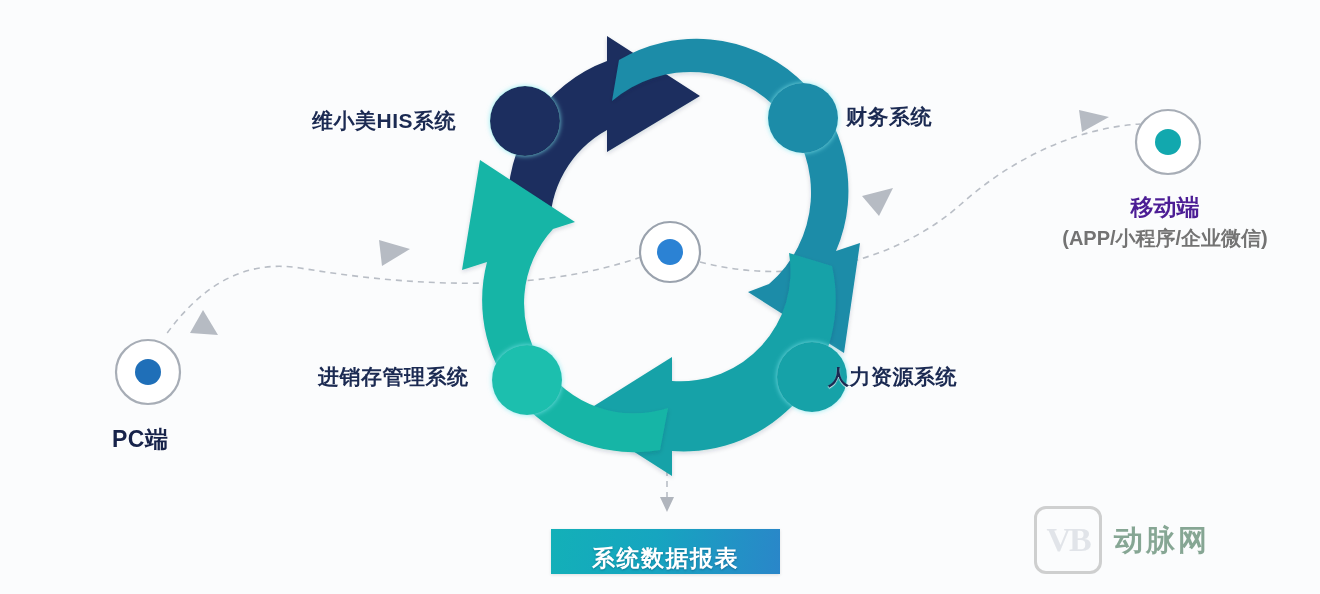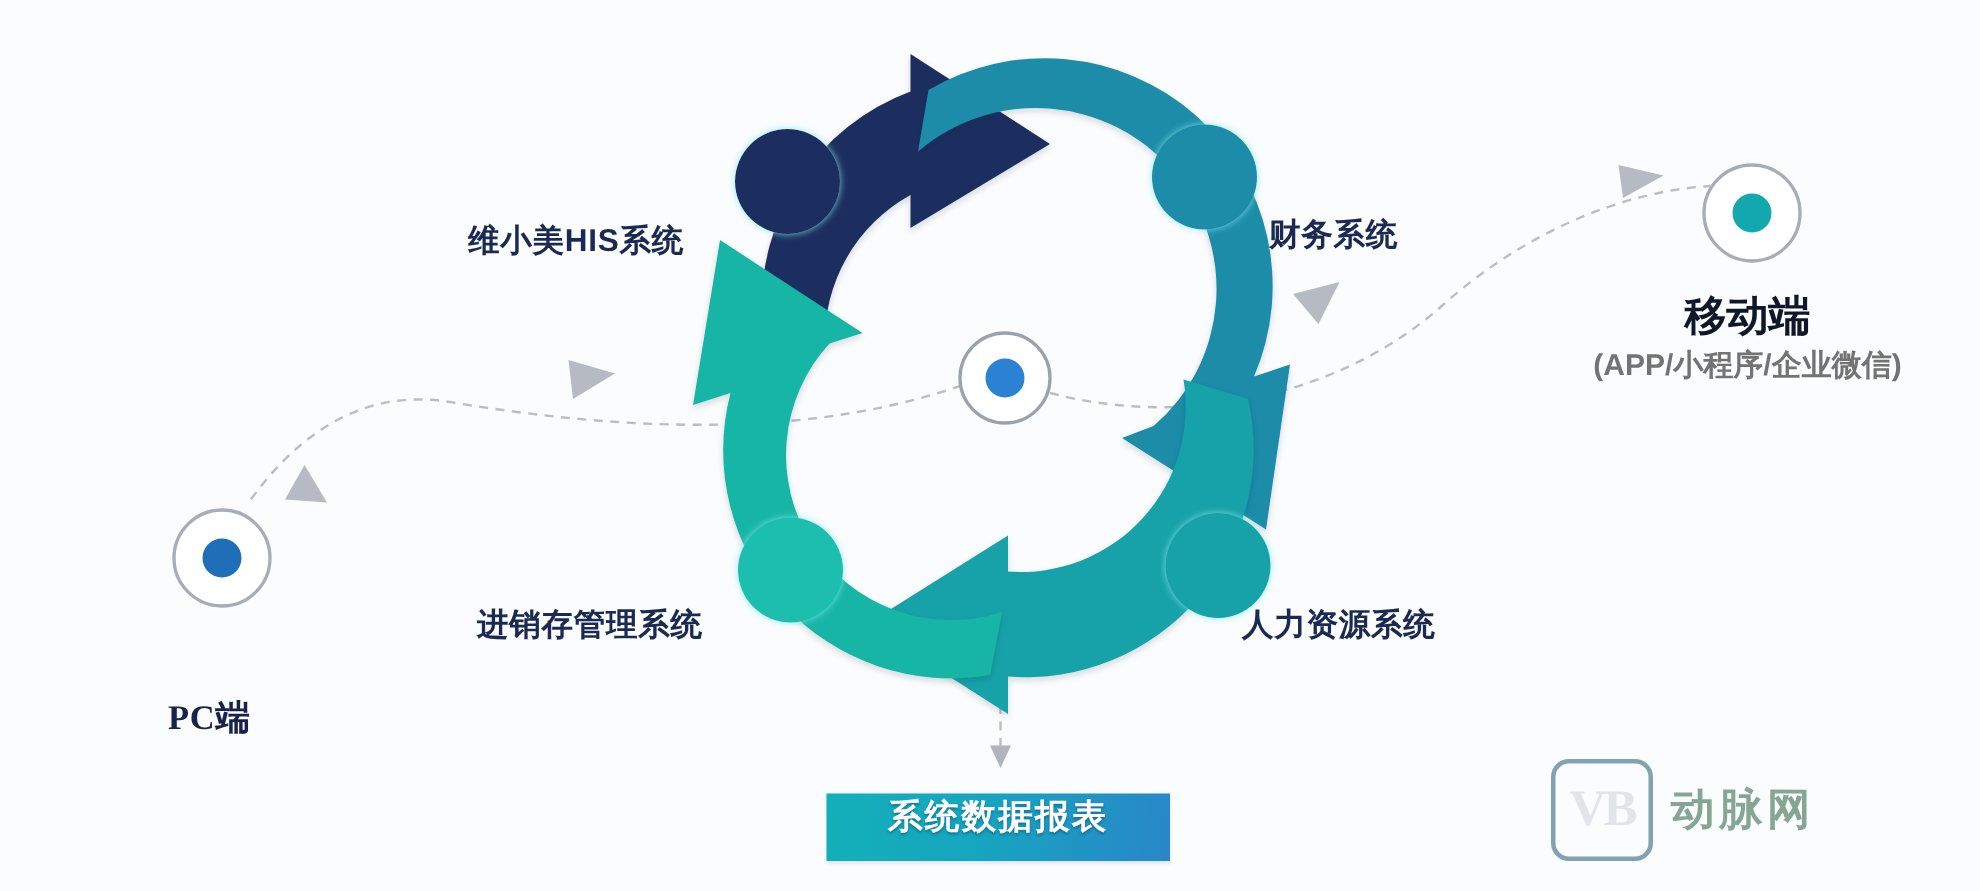--- a/index.html
+++ b/index.html
@@ -12,61 +12,60 @@
   #stage{position:absolute;inset:0;}
   .svg-layer{position:absolute;left:0;top:0;width:1320px;height:594px;}
 
   .lbl{
     position:absolute;
     color:#1b2a52;
     font-weight:bold;
     white-space:nowrap;
     letter-spacing:.5px;
     text-shadow:0 1px 1px rgba(255,255,255,.9);
-    margin-top:39px;
   }
   .lbl-sys{font-size:21px;}
 
   #lbl-his{left:312px;top:107px;}
   #lbl-fin{left:846px;top:103px;}
   #lbl-hr{left:828px;top:363px;}
   #lbl-inv{left:318px;top:363px;}
 
   #endpoint-pc-label{
-    left:112px;top:424px;font-size:23px;color:#17234a;font-family:Liberation Serif, serif;
+    left:112px;top:424px;font-size:23px;color:#17234a;
   }
   #endpoint-mobile{
     position:absolute;left:1032px;top:193px;width:266px;text-align:center;
   }
   #endpoint-mobile .m-title{
-    font-size:28px;font-weight:bold;color:#0f172a;line-height:1.25;
+    font-size:23px;font-weight:bold;color:#4c1d95;line-height:1.25;
     text-shadow:0 1px 1px rgba(255,255,255,.9);
   }
   #endpoint-mobile .m-sub{
     font-size:20px;font-weight:bold;color:#737373;line-height:1.3;margin-top:3px;
     text-shadow:0 1px 1px rgba(255,255,255,.9);
   }
 
   #report-banner{
     position:absolute;left:551px;top:529px;width:229px;height:45px;
     background:linear-gradient(100deg,#13b0b8 0%,#16a5c0 45%,#2a86c9 100%);
-    display:flex;align-items:flex-start;justify-content:center;
+    display:flex;align-items:flex-end;justify-content:center;
     box-shadow:0 1px 3px rgba(0,0,0,.12);
   }
   #report-banner .rb-text{
     color:#ffffff;font-size:23px;font-weight:bold;letter-spacing:1.5px;
     text-shadow:0 1px 2px rgba(0,60,90,.45);
   }
 
   #watermark{
     position:absolute;left:1034px;top:506px;
     display:flex;align-items:center;gap:12px;opacity:.5;
   }
   #watermark .wm-badge{
-    width:62px;height:62px;border:3px solid #0c4a6e;border-radius:12px;
+    width:62px;height:62px;border:3px solid #a3a3a3;border-radius:12px;
     display:flex;align-items:center;justify-content:center;
     font-size:34px;font-weight:bold;color:#c9ced6;letter-spacing:-2px;
     font-family:"Liberation Serif",serif;
   }
   #watermark .wm-cn{font-size:29px;font-weight:bold;color:#14532d;letter-spacing:3px;line-height:1;}
   #watermark .wm-url{font-size:21px;color:#cdd2d9;letter-spacing:3px;line-height:1.35;}
 </style>
 </head>
 <body>
 

